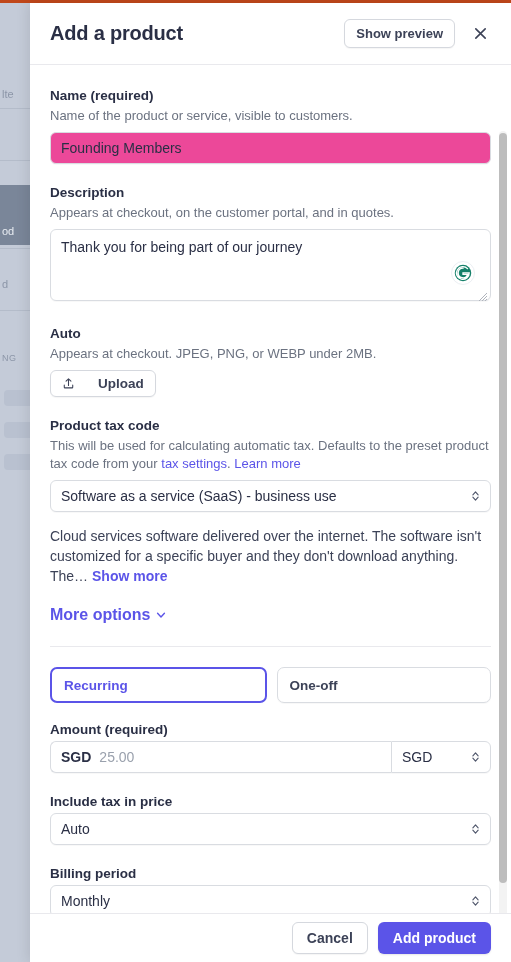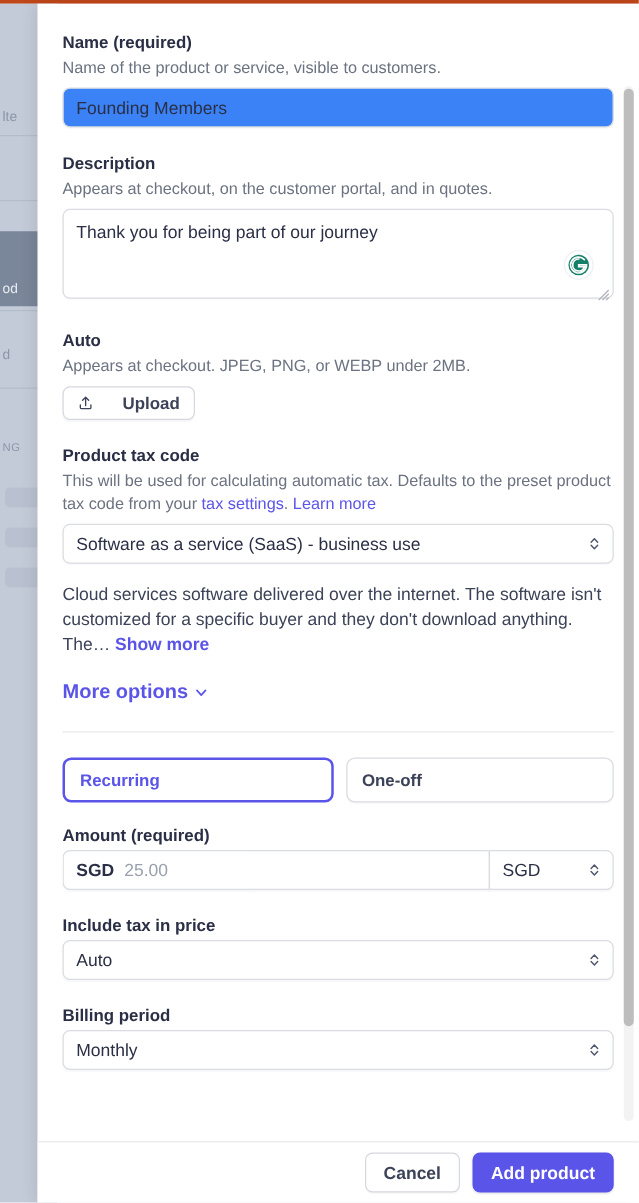--- a/index.html
+++ b/index.html
@@ -196,21 +196,21 @@
     text-decoration: none;
     cursor: pointer;
   }
 
   .text-input {
     width: 100%;
     height: 32px;
     font-family: inherit;
     font-size: 14px;
     color: #2a2f45;
-    background: #3b82f6;
+    background: #ec4899;
     border: 1px solid #d9dce1;
     border-radius: 6px;
     padding: 0 10px;
     box-shadow: 0 1px 1px rgba(0,0,0,0.03);
     outline: none;
   }
   .text-input::placeholder { color: #a5acb8; }
 
   .textarea-wrap { position: relative; }
   .text-area {
@@ -448,20 +448,29 @@
   <div class="bg-pill" style="top:422px;"></div>
   <div class="bg-pill" style="top:454px;"></div>
 
   <div class="bg-panel"></div>
   <div class="bg-panel-line" style="top:98px;"></div>
   <div class="bg-panel-line" style="top:880px;"></div>
 </div>
 
 <div id="modal">
 
+  <div class="modal-header">
+    <div class="modal-title">Add a product</div>
+    <button class="btn-show-preview">Show preview</button>
+    <button class="btn-close">
+      <svg width="15" height="15" viewBox="0 0 16 16">
+        <path d="M3 3 L13 13 M13 3 L3 13" stroke="currentColor" stroke-width="1.7" stroke-linecap="round" fill="none"></path>
+      </svg>
+    </button>
+  </div>
 
   <div class="modal-body">
 
     <div class="scroll-track">
       <div class="scroll-thumb"></div>
     </div>
 
     <div class="field">
       <div class="field-label">Name (required)</div>
       <div class="field-hint">Name of the product or service, visible to customers.</div>

